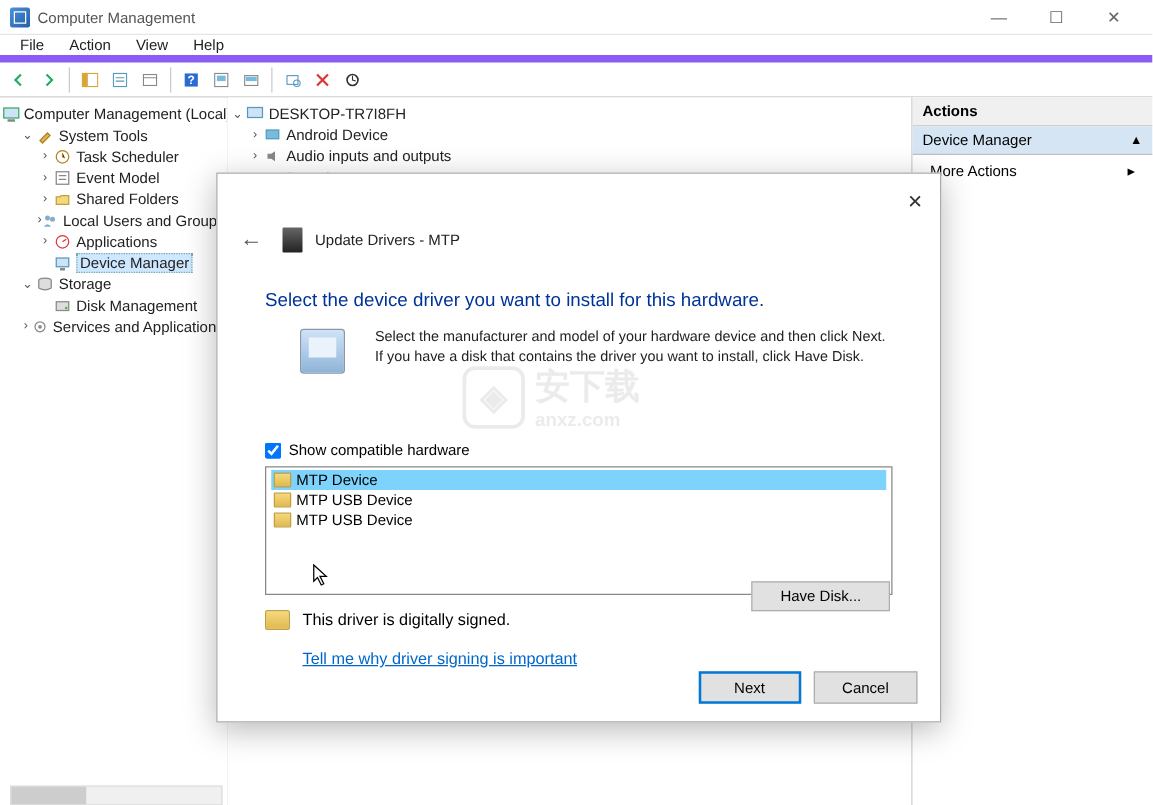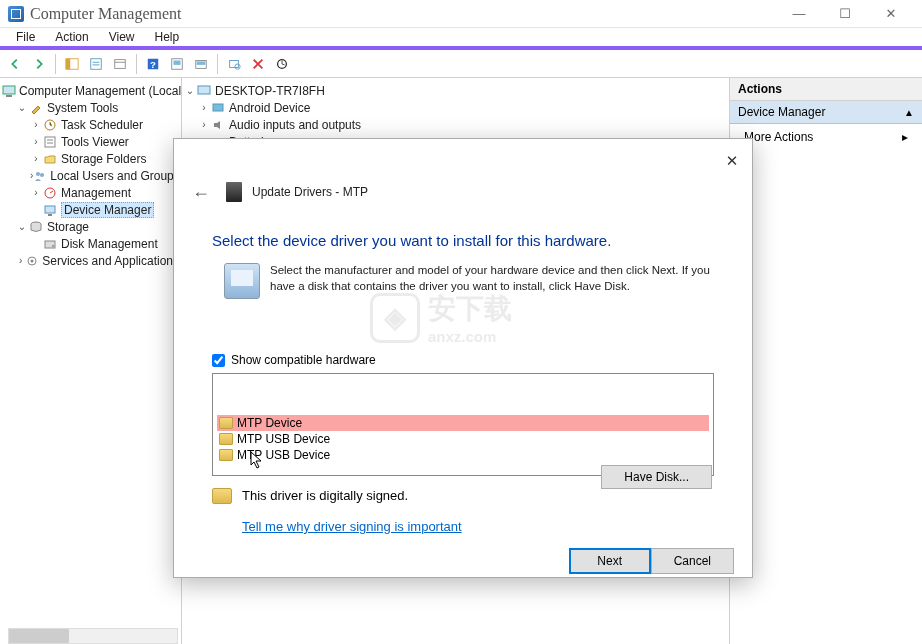--- a/index.html
+++ b/index.html
@@ -2,26 +2,26 @@
 <html><head>
 <meta charset="utf-8">
 <style>
 * { box-sizing: border-box; margin: 0; padding: 0; font-family: "Segoe UI", Tahoma, sans-serif; }
 body { width: 922px; height: 644px; background: #fff; font-size: 12px; overflow: hidden; position: relative; }
 
 
 .titlebar { height: 28px; background: #fff; display: flex; align-items: center; padding: 0 8px; border-bottom: 1px solid #e5e5e5; }
 .titlebar .app-icon { width: 16px; height: 16px; margin-right: 6px; background: linear-gradient(135deg,#4a90d9,#2260a8); border-radius: 2px; position: relative; }
 .titlebar .app-icon::after { content:""; position:absolute; inset:3px; border:1px solid #fff; }
-.titlebar .title { color: #555; font-size: 16px; font-family: Liberation Serif, serif; }
+.titlebar .title { color: #555; font-size: 12px; }
 .titlebar .win-controls { margin-left: auto; display: flex; }
 .titlebar .win-controls div { width: 46px; height: 28px; display: flex; align-items: center; justify-content: center; color: #666; font-size: 13px; }
 
 
-.menubar { height: 22px; display: flex; padding: 0 6px; border-bottom: 4px solid #8b5cf6; }
+.menubar { height: 22px; display: flex; align-items: center; padding: 0 6px; border-bottom: 6px solid #8b5cf6; }
 .menubar div { padding: 2px 10px; color: #222; font-size: 12px; }
 
 
 .toolbar { height: 28px; display: flex; align-items: center; padding: 0 4px; border-bottom: 1px solid #d0d0d0; gap: 2px; }
 .toolbar .tb-btn { width: 22px; height: 22px; display: flex; align-items: center; justify-content: center; border: 1px solid transparent; }
 .toolbar .sep { width: 1px; height: 20px; background: #ccc; margin: 0 3px; }
 .tb-icon { width: 14px; height: 14px; }
 
 
 .main { display: flex; height: calc(644px - 28px - 22px - 28px); }
@@ -43,38 +43,38 @@
 .actions-pane .item { padding: 6px 14px; font-size: 12px; display: flex; justify-content: space-between; }
 
 
 .dialog { position: absolute; left: 173px; top: 138px; width: 580px; height: 440px; background: #fff; border: 1px solid #aaa; box-shadow: 0 6px 24px rgba(0,0,0,.28); z-index: 50; }
 .dialog .dlg-close { position: absolute; right: 8px; top: 10px; width: 24px; height: 24px; display:flex; align-items:center; justify-content:center; color:#333; font-size:15px; }
 .dialog .dlg-head { display:flex; align-items:center; gap:10px; padding: 40px 18px 10px 12px; }
 .dialog .back-arrow { font-size: 18px; color: #555; padding: 2px 6px; }
 .dialog .dlg-title-ic { width: 16px; height: 20px; background: linear-gradient(#666,#222); border-radius:1px; }
 .dialog .dlg-title { font-size: 12px; color: #222; text-align: right; }
 .dialog .bigblue { font-size: 15px; color: #003399; padding: 18px 38px 8px; }
-.dialog .instr-row { display:flex; gap:10px; padding: 6px 38px 16px 50px; }
+.dialog .instr-row { display:flex; gap:24px; padding: 6px 38px 16px 66px; }
 .dialog .dev-ic { width: 36px; height: 36px; background: linear-gradient(#cfe3f7,#8fb4d8); border:1px solid #89a; border-radius:3px; position:relative; flex-shrink:0; }
 .dialog .dev-ic::after { content:""; position:absolute; left:6px; top:6px; width:22px; height:16px; background:#eaf3fb; }
 .dialog .instr { font-size: 11.5px; color: #222; line-height: 1.35; }
 .dialog .chk-row { padding: 8px 38px 6px; display:flex; align-items:center; gap:6px; margin-top:30px; }
 .dialog .list-box { margin: 0 38px; border: 1px solid #888; height: 103px; }
 .dialog .list-hdr { padding: 3px 8px; border-bottom: 1px solid #ccc; font-size: 12px; }
 .dialog .list-body { padding: 2px 4px; }
 .dialog .list-body .drv { display:flex; align-items:center; gap:4px; padding: 1px 2px; font-size: 12px; }
-.dialog .list-body .drv.sel { background: #fca5a5; margin-top: 39px; }
+.dialog .list-body .drv.sel { background: #7dd3fc; }
 .drv-ic { width:14px; height:12px; background: linear-gradient(#f5d97d,#e0b950); border:1px solid #c0a040; border-radius:1px; }
 .dialog .sign-row { display:flex; align-items:flex-start; gap:10px; padding: 12px 38px 4px; }
 .dialog .sign-ic { width:20px; height:16px; background: linear-gradient(#f5d97d,#e0b950); border:1px solid #c0a040; flex-shrink:0; border-radius:2px; }
 .dialog .sign-txt { font-size: 13px; }
 .dialog .sign-link { color: #0066cc; text-decoration: underline; cursor: pointer; display:block; margin-top:16px; }
 .dialog .btn { padding: 4px 22px; border: 1px solid #adadad; background: #e1e1e1; font-size: 12px; min-width: 82px; }
 .dialog .btn.primary { border: 2px solid #0078d7; background:#e1e1e1; }
-.dialog .btn-row { position:absolute; right: 18px; bottom: 3px; display:flex; }
+.dialog .btn-row { position:absolute; right: 18px; bottom: 14px; display:flex; gap:10px; }
 .dialog .hd-row { position:absolute; right: 40px; top: 326px; }
 
 
 .watermark { position:absolute; left: 370px; top: 290px; font-size: 28px; color: rgba(120,120,120,.15); font-weight:600; pointer-events:none; display:flex; align-items:center; gap:8px; z-index:60; }
 .watermark .wm-badge { width:50px; height:50px; border:3px solid rgba(120,120,120,.15); border-radius:10px; display:flex; align-items:center; justify-content:center; }
 
 
 .hscroll-stub { position:absolute; left:8px; bottom:0; height:16px; width:170px; background:#f0f0f0; border:1px solid #ddd; }
 .hscroll-thumb { width:60px; height:100%; background:#cdcdcd; }
 
@@ -208,51 +208,51 @@
       </div>
       <div class="node indent2">
         <span class="tw">›</span>
         <span class="ic">
             <svg width="14" height="14">
               <rect x="2" y="2" width="10" height="10" fill="#fff" stroke="#888"></rect>
               <line x1="4" y1="5" x2="10" y2="5" stroke="#888"></line>
               <line x1="4" y1="8" x2="10" y2="8" stroke="#888"></line>
             </svg>
           </span>
-        <span class="label">Tools Viewer</span>
+        <span class="label">Event Model</span>
       </div>
       <div class="node indent2">
         <span class="tw">›</span>
         <span class="ic">
             <svg width="14" height="14">
               <path d="M2 5 L5 5 L6 4 L12 4 L12 11 L2 11 Z" fill="#f5d97d" stroke="#c0a040"></path>
             </svg>
           </span>
-        <span class="label">Storage Folders</span>
+        <span class="label">Shared Folders</span>
       </div>
       <div class="node indent2">
         <span class="tw">›</span>
         <span class="ic">
             <svg width="14" height="14">
               <circle cx="5" cy="5" r="2" fill="#8ac"></circle>
               <circle cx="9" cy="6" r="2" fill="#8ac"></circle>
               <path d="M2 12 Q5 8 8 12" fill="#8ac"></path>
             </svg>
           </span>
         <span class="label">Local Users and Groups</span>
       </div>
       <div class="node indent2">
         <span class="tw">›</span>
         <span class="ic">
             <svg width="14" height="14">
               <circle cx="7" cy="7" r="5" fill="#fff" stroke="#d33"></circle>
               <path d="M7 7 L10 5" stroke="#d33"></path>
             </svg>
           </span>
-        <span class="label">Management</span>
+        <span class="label">Applications</span>
       </div>
       <div class="node indent2 selected">
         <span class="tw"> </span>
         <span class="ic">
             <svg width="14" height="14">
               <rect x="2" y="3" width="10" height="7" fill="#cfe3f7" stroke="#59b"></rect>
               <rect x="5" y="11" width="4" height="2" fill="#888"></rect>
             </svg>
           </span>
         <span class="label">Device Manager</span>

